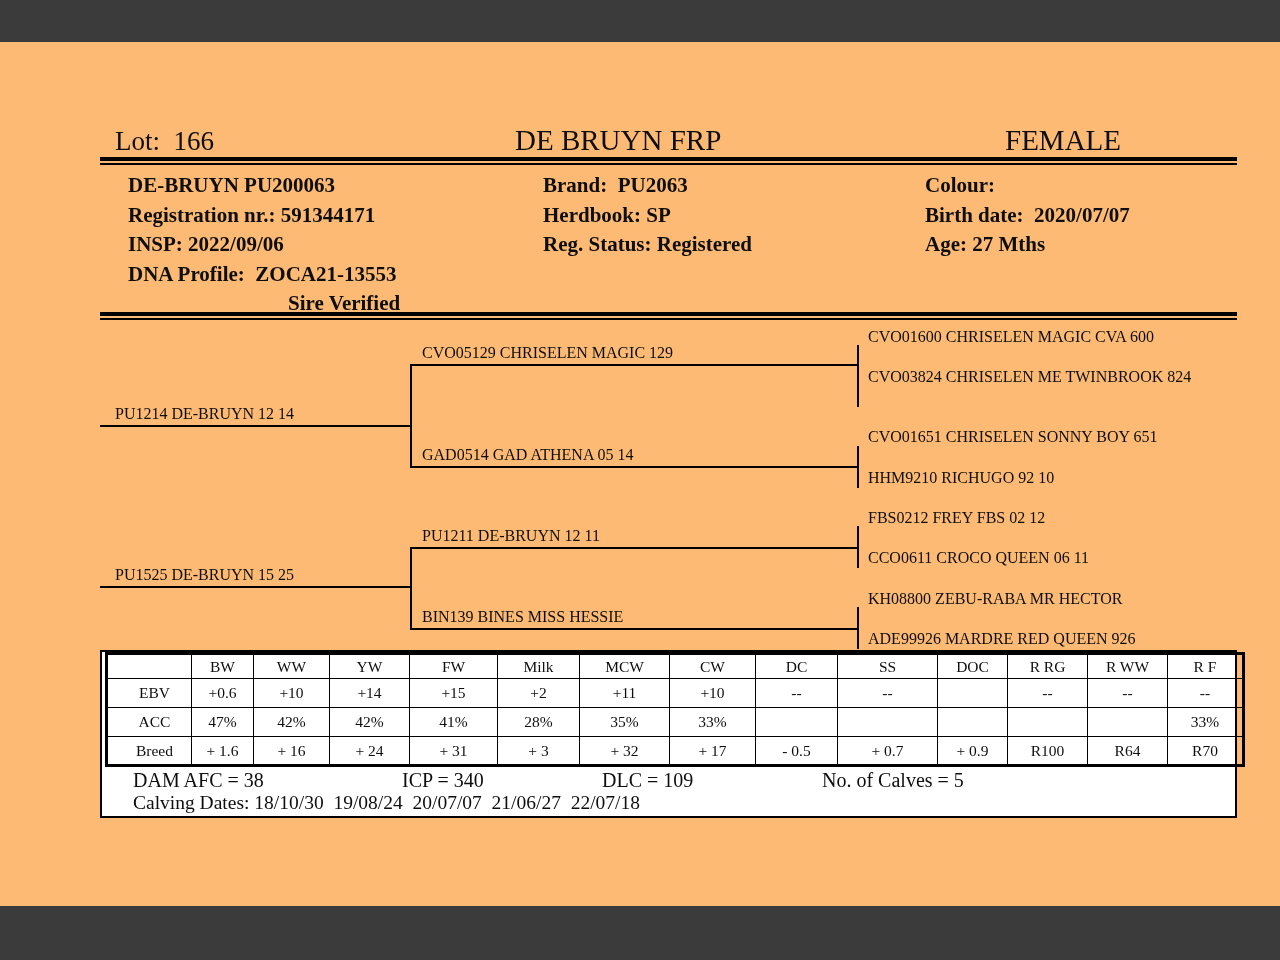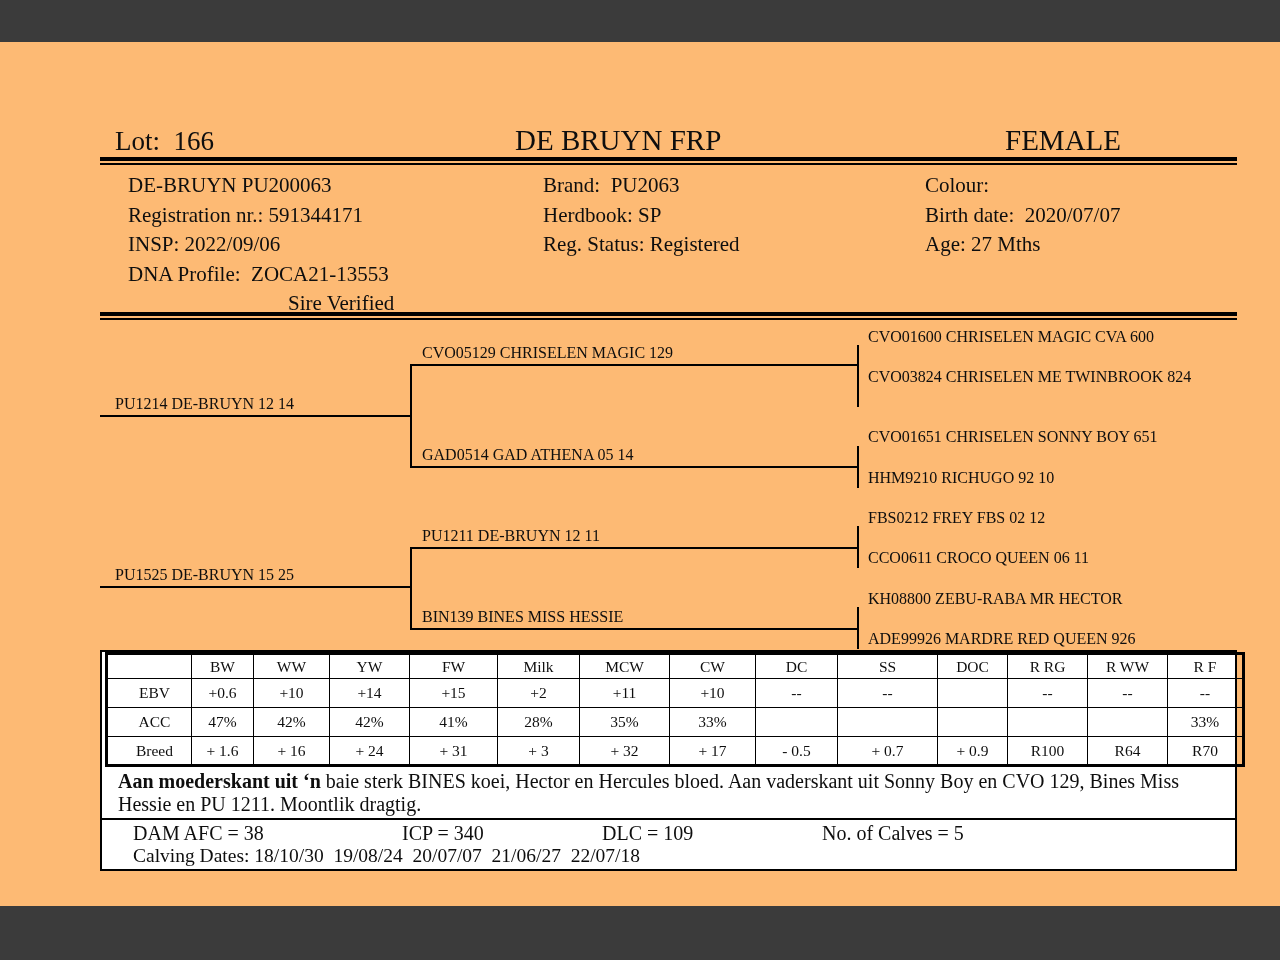--- a/index.html
+++ b/index.html
@@ -13,21 +13,21 @@
 
   .hdr-lot { left:115px; top:126px; font-size:27px; }
   .hdr-title { left:515px; top:124px; font-size:29px;text-align:center; }
   .hdr-sex { left:1005px; top:124px; font-size:29px; }
 
   .rule { position:absolute; left:100px; width:1137px; height:8px;
           border-top:4px solid #000; border-bottom:2px solid #000; }
   .rule1 { top:157px; }
   .rule2 { top:312px; }
 
-  .info { font-size:21px; line-height:28px; }
+  .info { font-size:21px; line-height:28px;font-weight:bold; }
   .ic1 { left:128px; } .ic2 { left:543px; } .ic3 { left:925px; }
   .ir1 { top:171px; } .ir2 { top:201px; } .ir3 { top:230px; } .ir4 { top:260px; } .ir5 { top:289px; left:288px; }
 
   .ped { position:absolute; font-size:16px; line-height:22px; height:24px;
          border-bottom:2px solid #000; }
   .ped-parent { left:100px; width:310px; padding-left:15px; }
   .ped-gp { left:410px; width:447px; padding-left:12px; }
   .vline { position:absolute; width:2px; background:#000; }
   .ggp { position:absolute; left:868px; width:352px; font-size:16px; line-height:20px; }
 
@@ -71,21 +71,21 @@
   <div class="a info ic2 ir1 pre">Brand:  PU2063</div>
   <div class="a info ic2 ir2 pre">Herdbook: SP</div>
   <div class="a info ic2 ir3 pre">Reg. Status: Registered</div>
 
   <div class="a info ic3 ir1 pre">Colour:</div>
   <div class="a info ic3 ir2 pre">Birth date:  2020/07/07</div>
   <div class="a info ic3 ir3 pre">Age: 27 Mths</div>
 
   <div class="rule rule2"></div>
 
-  <div class="ped ped-parent" style="top:393px">PU1214 DE-BRUYN 12 14</div>
+  <div class="ped ped-parent" style="top:403px">PU1214 DE-BRUYN 12 14</div>
   <div class="ped ped-parent" style="top:564px">PU1525 DE-BRUYN 15 25</div>
 
   <div class="ped ped-gp" style="top:342px">CVO05129 CHRISELEN MAGIC 129</div>
   <div class="ped ped-gp" style="top:444px">GAD0514 GAD ATHENA 05 14</div>
   <div class="ped ped-gp" style="top:525px">PU1211 DE-BRUYN 12 11</div>
   <div class="ped ped-gp" style="top:606px">BIN139 BINES MISS HESSIE</div>
 
   <div class="vline" style="left:410px; top:364px; height:104px"></div>
   <div class="vline" style="left:410px; top:547px; height:83px"></div>
   <div class="vline" style="left:857px; top:345px; height:62px"></div>
@@ -181,21 +181,20 @@
         <td>- 0.5</td>
         <td>+ 0.7</td>
         <td>+ 0.9</td>
         <td>R100</td>
         <td>R64</td>
         <td>R70</td>
       </tr>
     </tbody>
       </table>
 
-    <div class="notes-para"><b>Aan moederskant uit ‘n</b><span class="pre"> baie sterk BINES koei, Hector en Hercules bloed. Aan vaderskant uit Sonny Boy en CVO 129, Bines Miss Hessie en PU 1211. Moontlik dragtig.</span></div>
 
     <div class="stats">
       <span class="st1">DAM AFC = 38</span>
       <span class="st2">ICP = 340</span>
       <span class="st3">DLC = 109</span>
       <span class="st4">No. of Calves = 5</span>
       <div class="calving pre">Calving Dates: 18/10/30  19/08/24  20/07/07  21/06/27  22/07/18</div>
     </div>
   </div>
 

